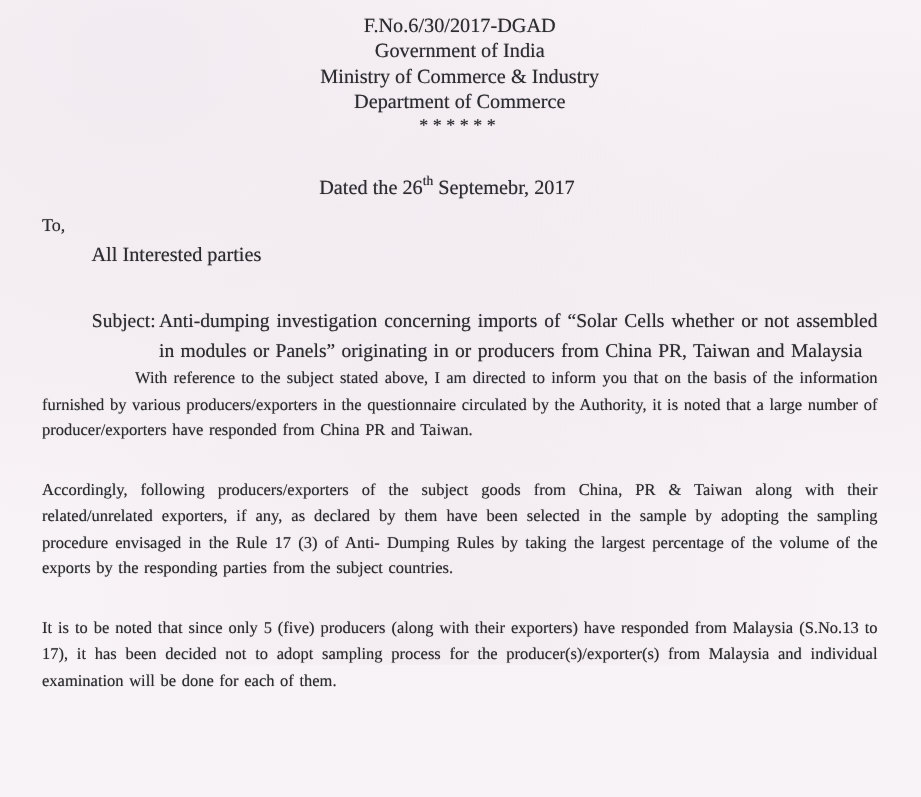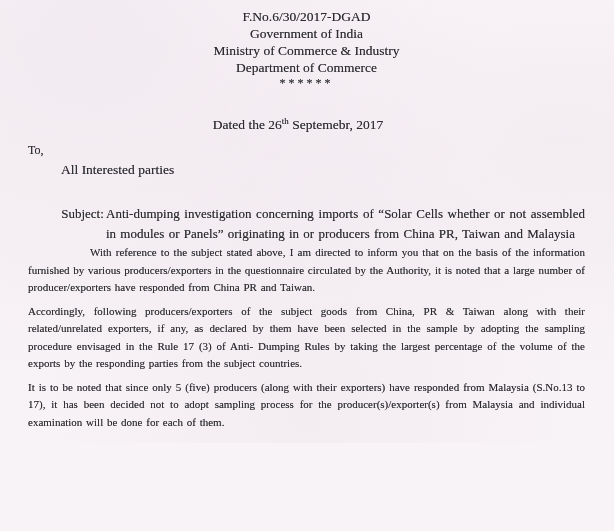--- a/index.html
+++ b/index.html
@@ -48,21 +48,21 @@
 
   .salutation { margin-top: 2px; font-size: 13px; line-height: 17.5px; }
 
   .para {
     font-size: 11px; line-height: 17.5px;
     text-align: justify;
     word-spacing: 1px;
     margin: 0;
   }
   .para.first { margin-top: 0; text-indent: 62px; }
-  .para.spaced { margin-top: 6px; }
+  .para.spaced { margin-top: 22px; }
 </style>
 </head>
 <body>
 
 <div class="page">
   <div class="content">
 
     <div class="header">
       <div class="line">F.No.6/30/2017-DGAD</div>
       <div class="line">Government of India</div>

